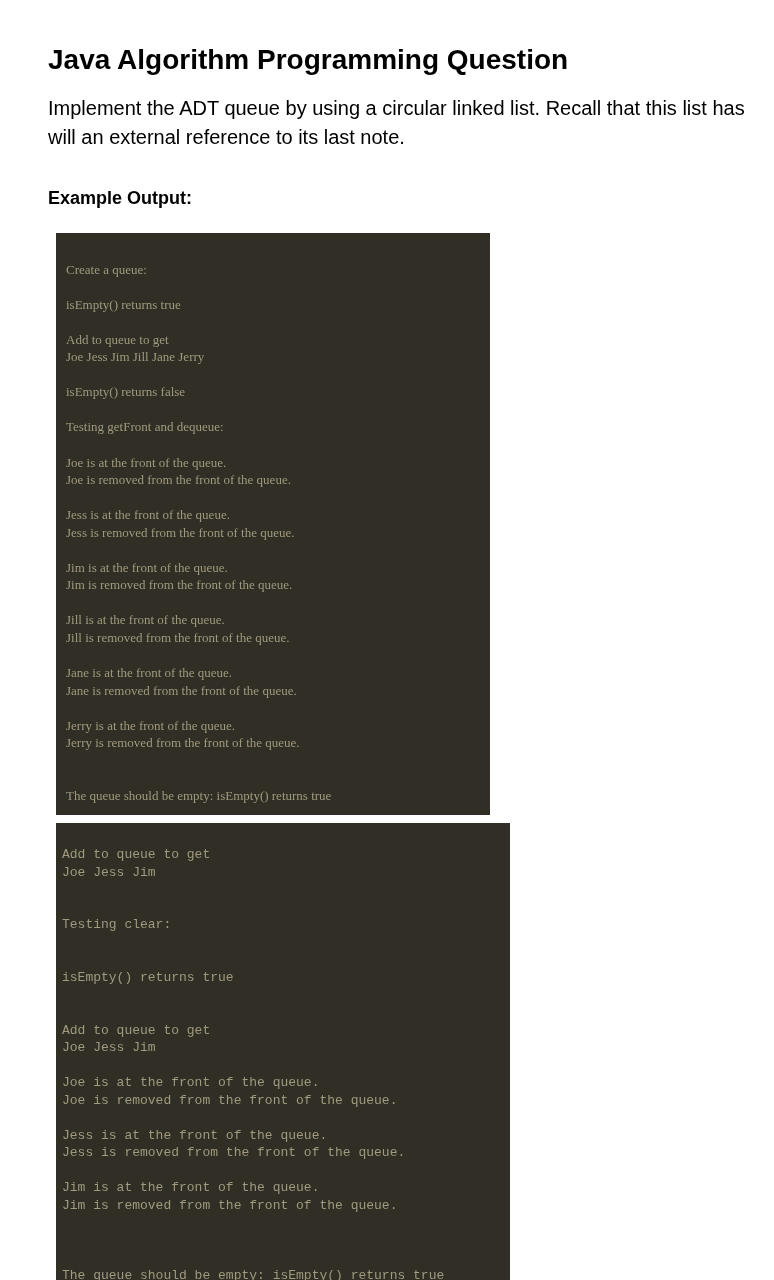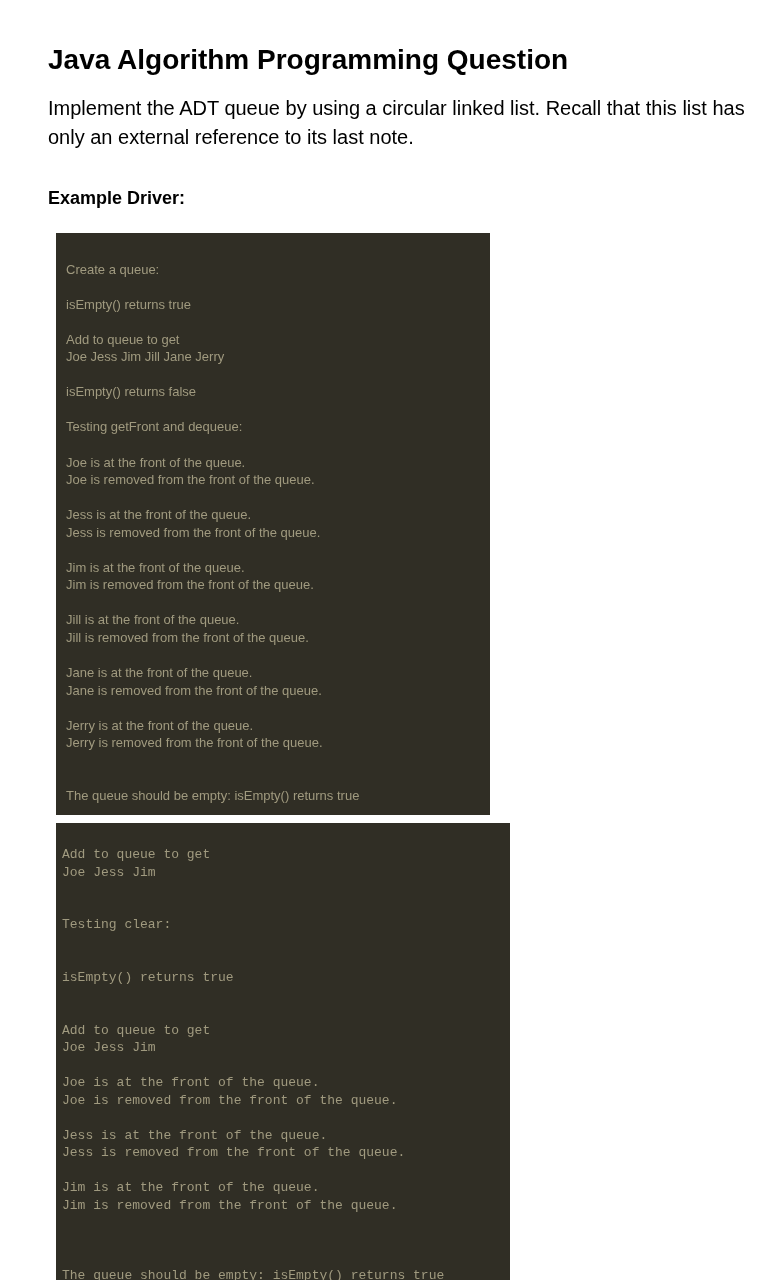--- a/index.html
+++ b/index.html
@@ -28,21 +28,21 @@
       font-size: 18px;
       font-weight: bold;
       margin-bottom: 24px;
     }
     .console-wrap {
       position: relative;
     }
     .console1 {
       background: #302e25;
       color: #a09a7f;
-      font-family: Liberation Sans, sans-serif;
+      font-family: Liberation Serif, serif;
       font-size: 13px;
       line-height: 1.35;
       padding: 10px;
       width: 434px;
       white-space: pre;
     }
     .console2 {
       background: #302e25;
       color: #a09a7f;
       font-family: "Consolas", "Courier New", monospace;
@@ -52,23 +52,23 @@
       width: 454px;
       white-space: pre;
       margin-top: 0;
     }
   </style>
 </head>
 <body>
 
 <h1>Java Algorithm Programming Question</h1>
 
-<p class="description">Implement the ADT queue by using a circular linked list. Recall that this list has only an external reference to its last note.</p>
+<p class="description">Implement the ADT queue by using a circular linked list. Recall that this list has will an external reference to its last note.</p>
 
-<p class="example-label">Example Driver:</p>
+<p class="example-label">Example Output:</p>
 
 <div class="console-wrap">
   <div class="console1">
 Create a queue:
 
 isEmpty() returns true
 
 Add to queue to get
 Joe Jess Jim Jill Jane Jerry
 

